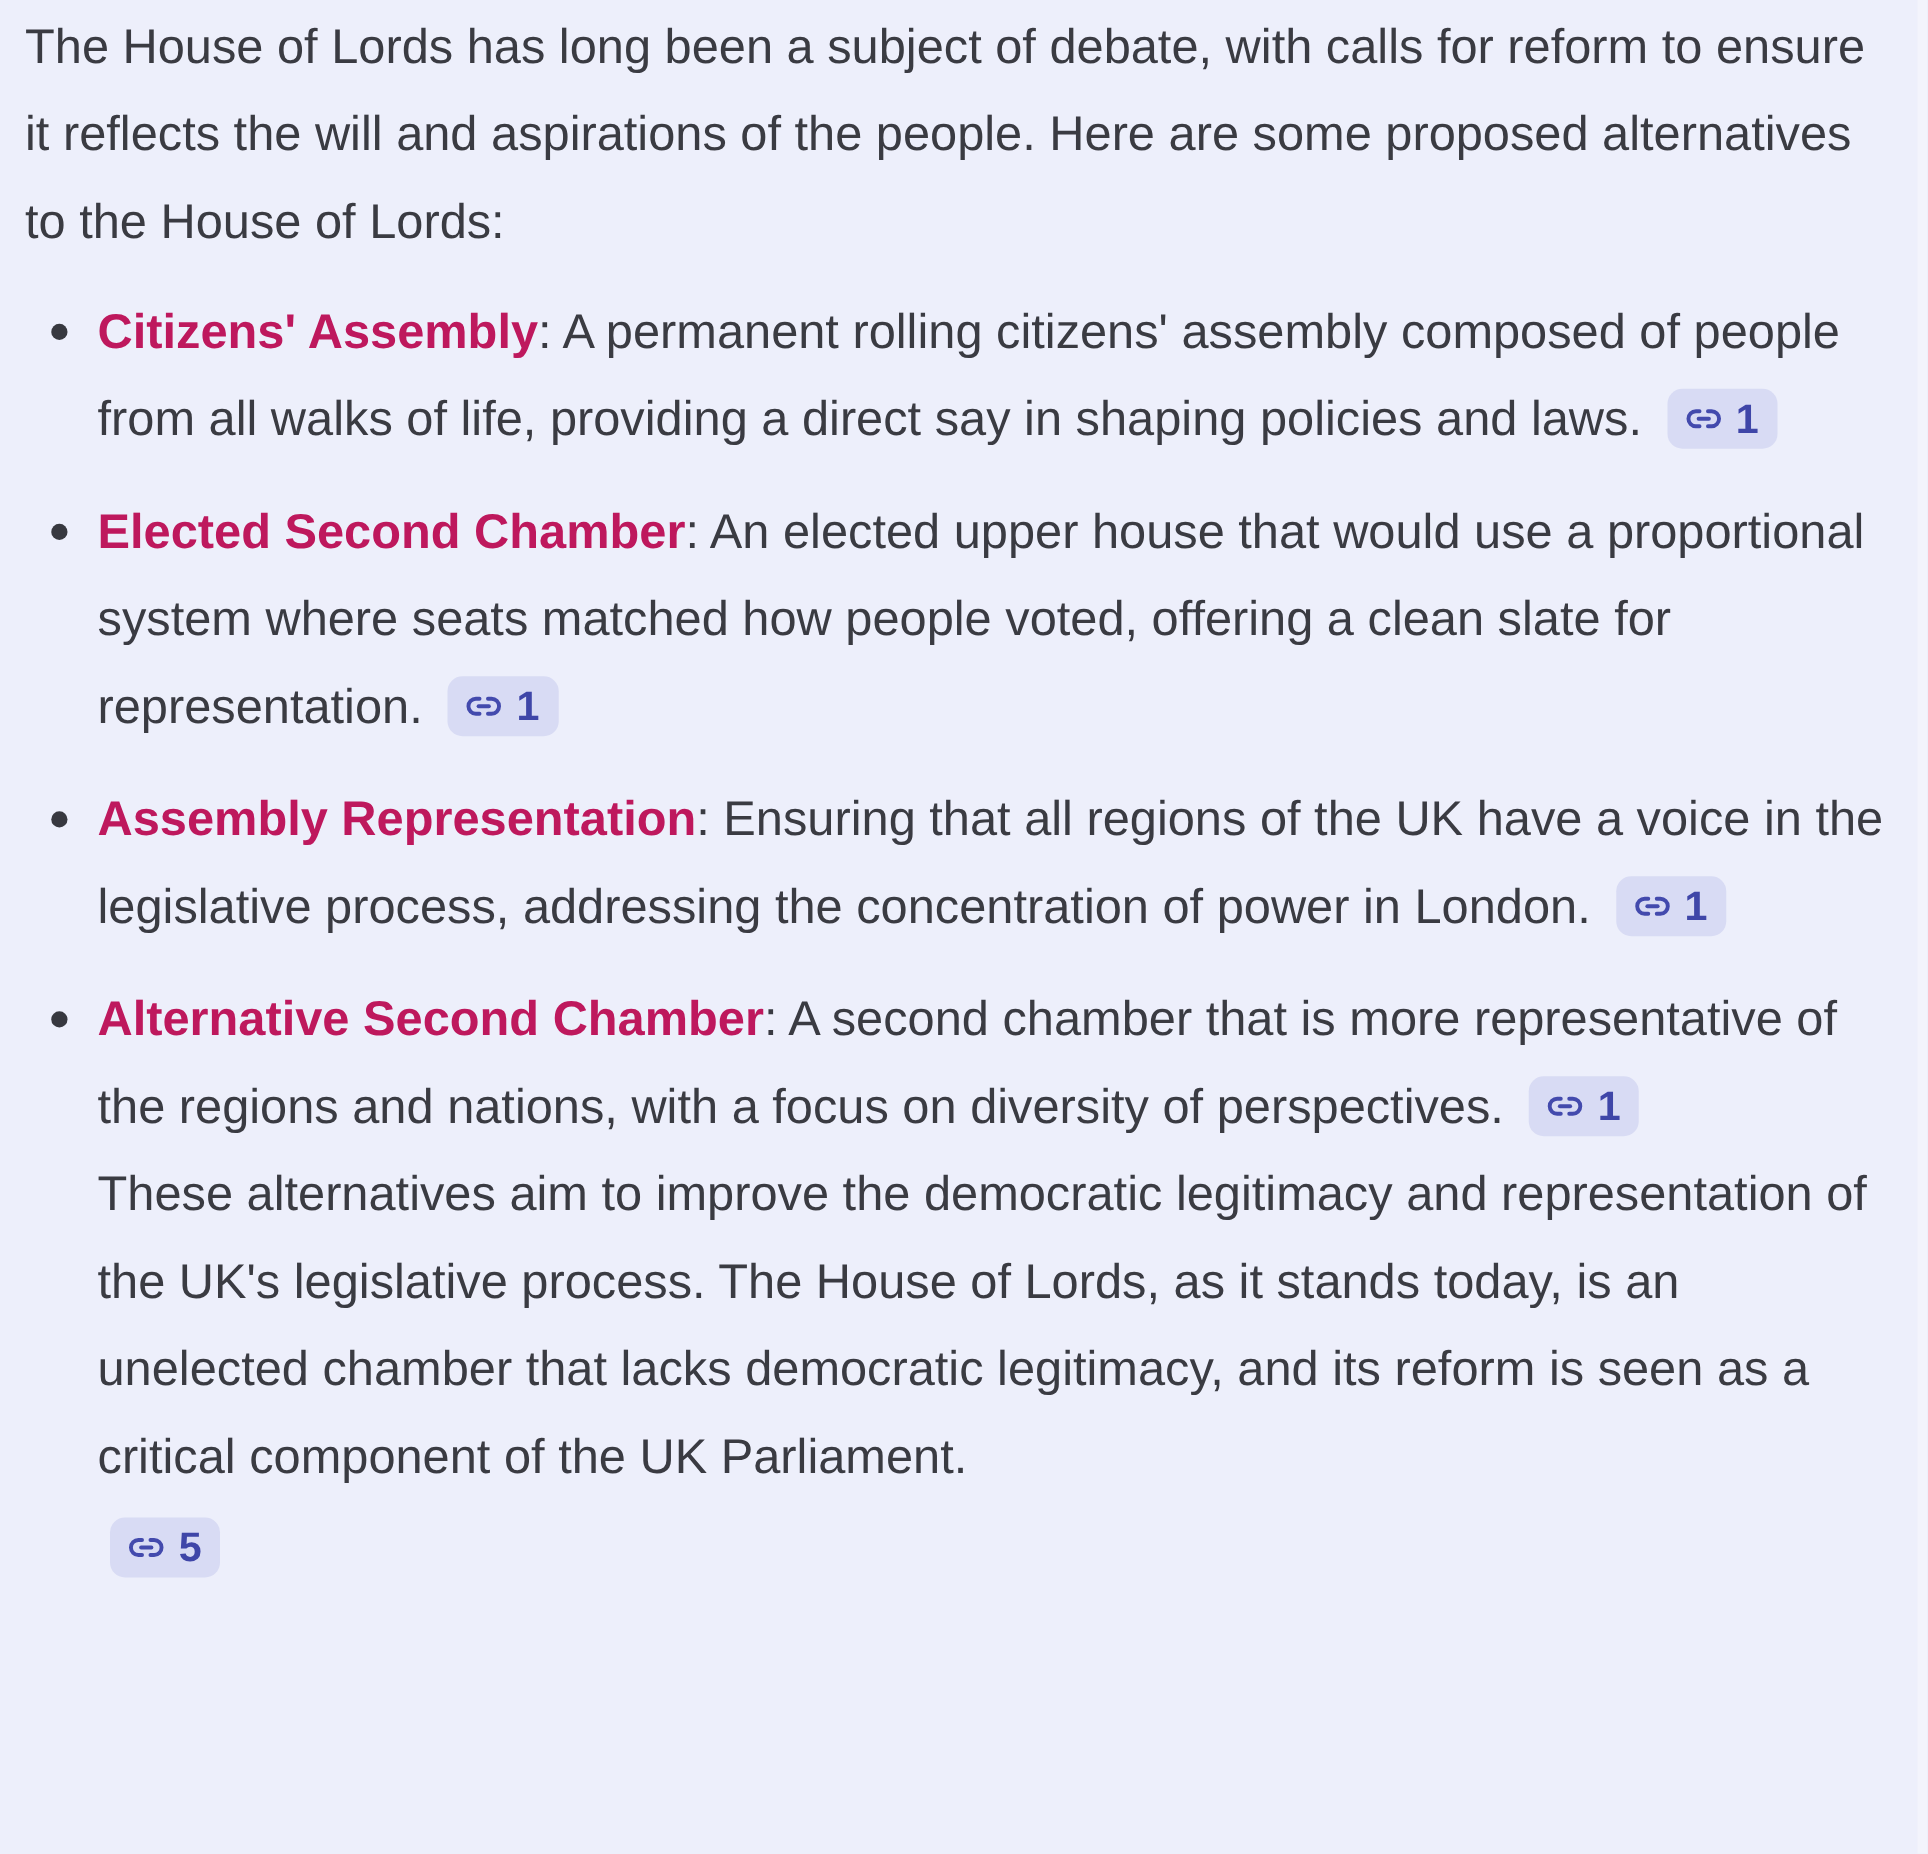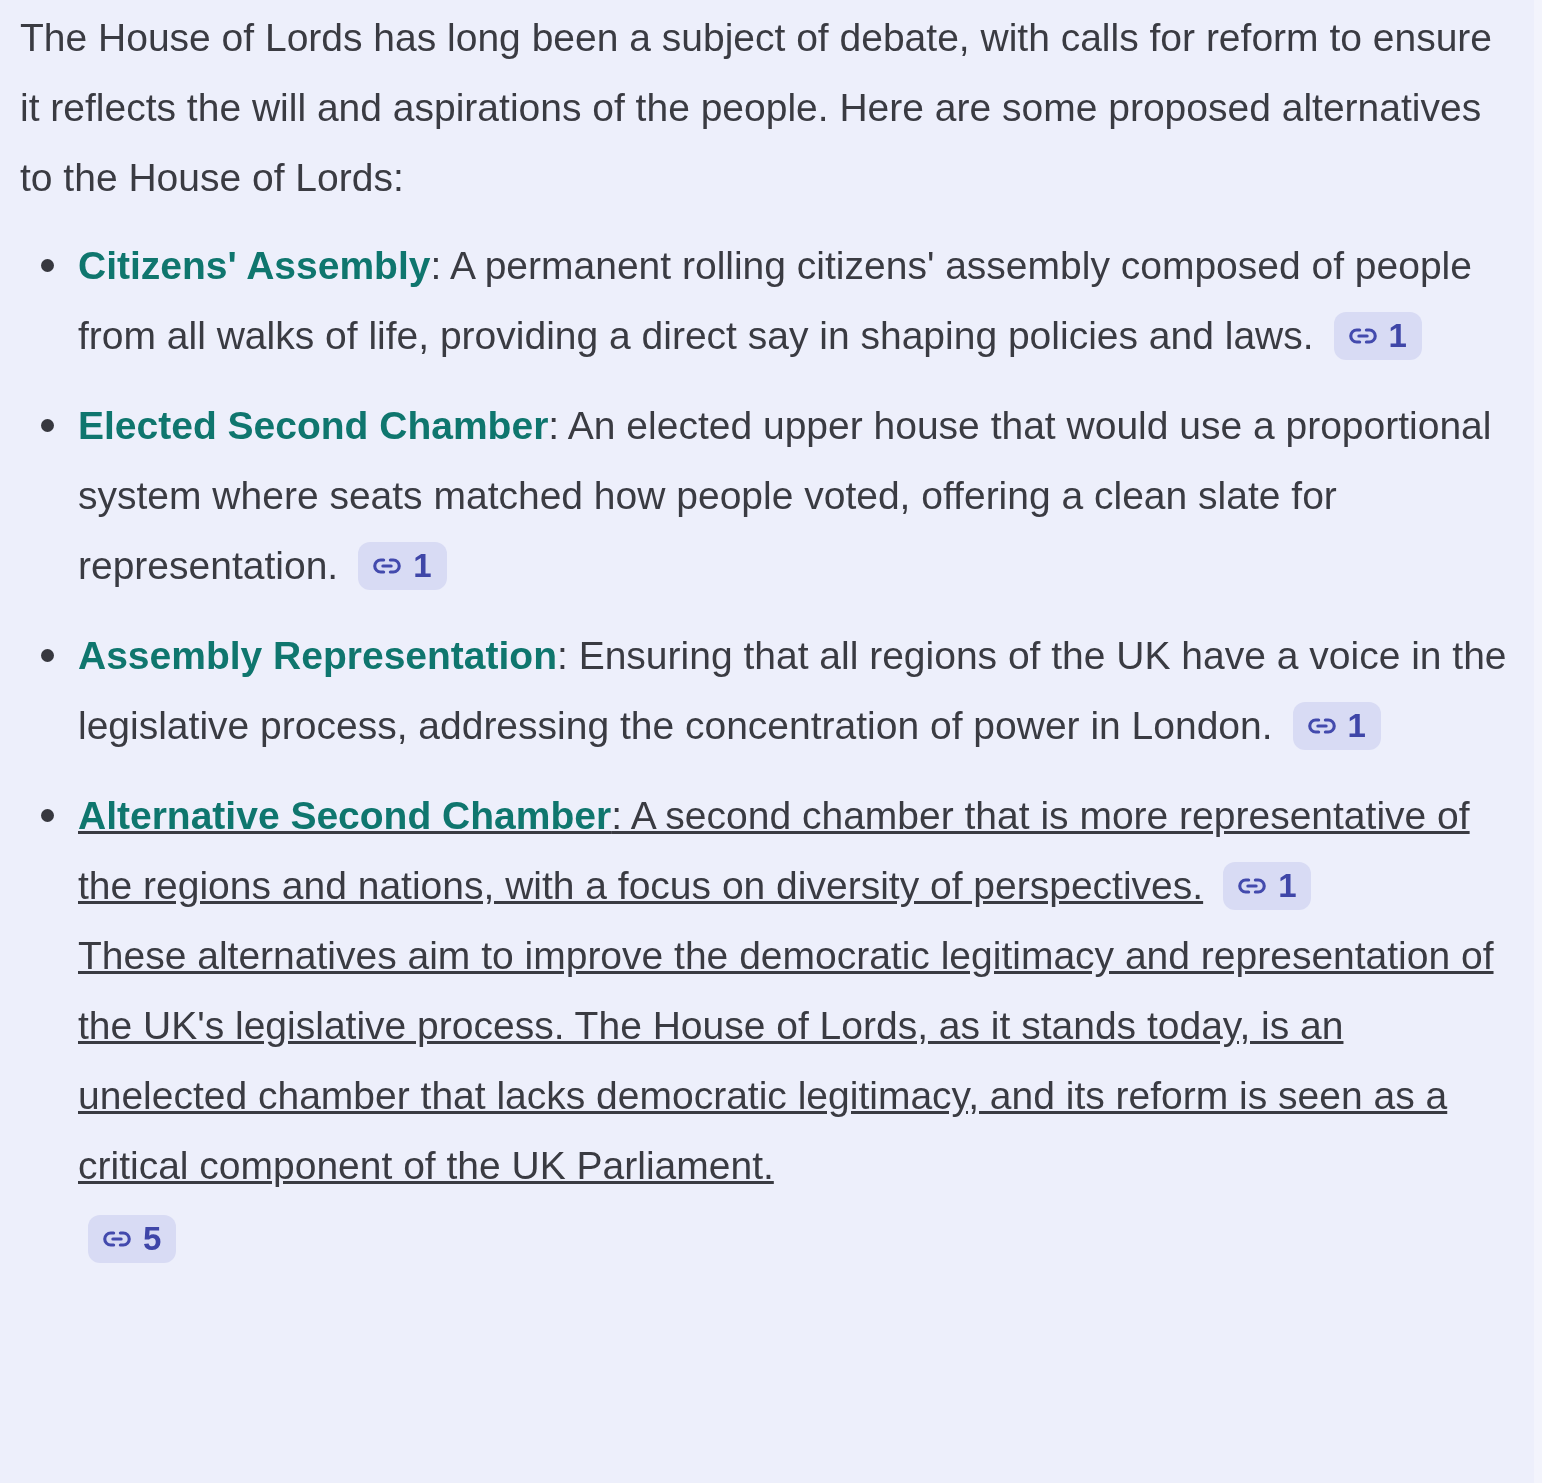--- a/index.html
+++ b/index.html
@@ -28,35 +28,34 @@
     list-style: none;
     margin: 0;
     padding: 0 0 0 58px;
   }
   ul.alt-list > li {
     position: relative;
     margin: 0 0 20px 0;
   }
   ul.alt-list > li:last-child {
     margin-bottom: 0;
-    text-decoration: underline;
   }
   ul.alt-list > li::before {
     content: "";
     position: absolute;
     left: -37px;
     top: 28px;
     width: 13px;
     height: 13px;
     border-radius: 50%;
     background: #37383F;
   }
   strong.term {
     font-weight: 700;
-    color: #0f766e;
+    color: #be185d;
   }
   .badge {
     display: inline-flex;
     align-items: center;
     gap: 11px;
     vertical-align: middle;
     margin-left: 20px;
     padding: 5px 15px 5px 14px;
     background: #D8DBF4;
     border-radius: 12px;

